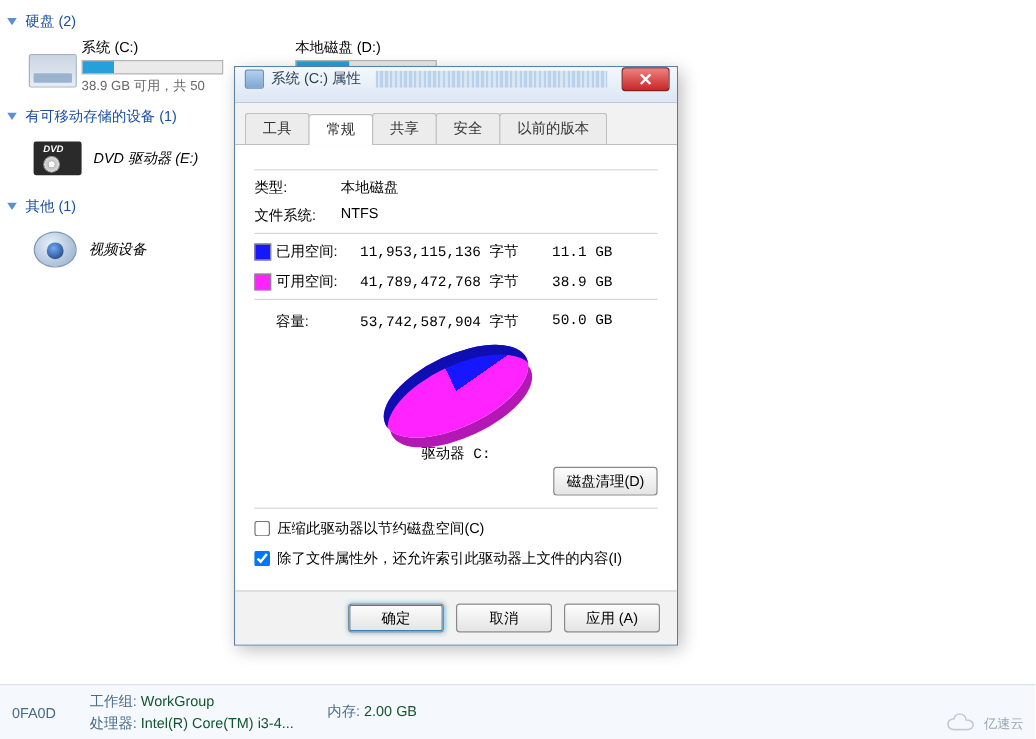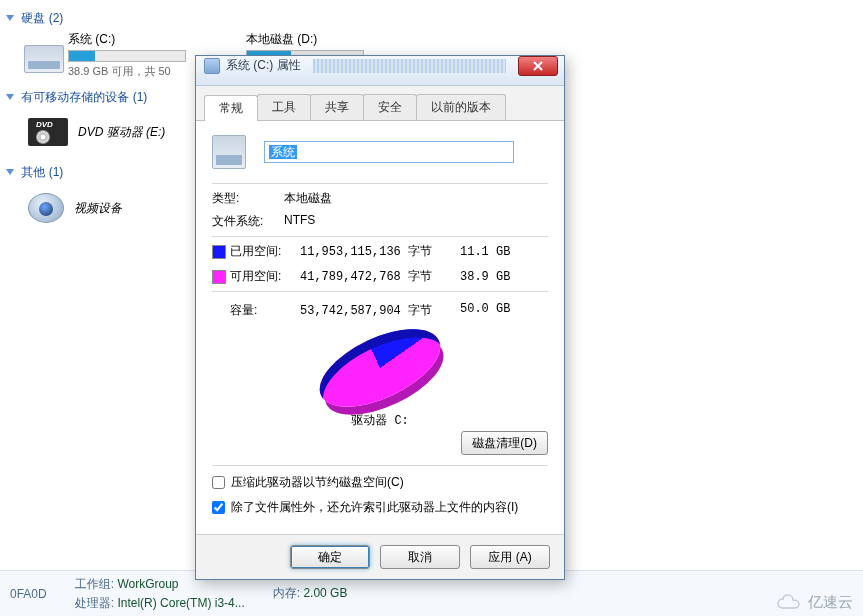--- a/index.html
+++ b/index.html
@@ -47,21 +47,21 @@
   
   .status-bar {
     position:absolute; left:0; right:0; bottom:0; height:46px;
     border-top:1px solid #d8e1ea; background:#f5f9fd;
     display:flex; align-items:center; gap:28px; padding:6px 10px;
     color:#4a6a8a; font-size:12px;
   }
   .status-bar .kv { display:flex; flex-direction:column; gap:2px;}
   .status-bar .k { color:#4a6a8a; }
   .status-bar .v { color:#14532d; }
-  .watermark { position:absolute; right:10px; bottom:4px; display:flex; align-items:center; gap:6px; color:#9aa7b3; font-size:15px;}
+  .watermark { position:absolute; right:10px; bottom:4px; display:flex; align-items:center; gap:6px; color:#9aa7b3; font-size:11px;}
   .watermark svg { opacity:.55; }
 
   
   .dialog {
     position:absolute; left:195px; top:55px; width:370px;
     background:#fff; border:1px solid #5a7fa0;
     box-shadow:0 0 0 1px rgba(255,255,255,.6) inset, 3px 4px 14px rgba(0,0,0,.28);
     font-size:12px;
   }
   .titlebar {
@@ -216,35 +216,29 @@
     <span class="ttext">系统 (C:) 属性</span>
     <div class="tdecor"></div>
     <div class="close-btn">
       <svg width="12" height="10" viewBox="0 0 12 10">
         <path d="M2 1l8 8M10 1l-8 8" stroke="#fff" stroke-width="2"></path>
       </svg>
     </div>
   </div>
 
   <div class="tabstrip">
+    <div class="tab">工具</div>
     <div class="tab active">常规</div>
-    <div class="tab">工具</div>
     <div class="tab">共享</div>
     <div class="tab">安全</div>
     <div class="tab">以前的版本</div>
   </div>
 
   <div class="panel">
 
-    <div class="name-row">
-      <div class="big-icon"></div>
-      <div class="name-input">
-        <span class="sel">系统</span>
-      </div>
-    </div>
     <hr class="sep">
 
     <div class="kvrow">
       <span class="k">类型:</span>
       <span class="v">本地磁盘</span>
     </div>
     <div class="kvrow">
       <span class="k">文件系统:</span>
       <span class="v">NTFS</span>
     </div>

